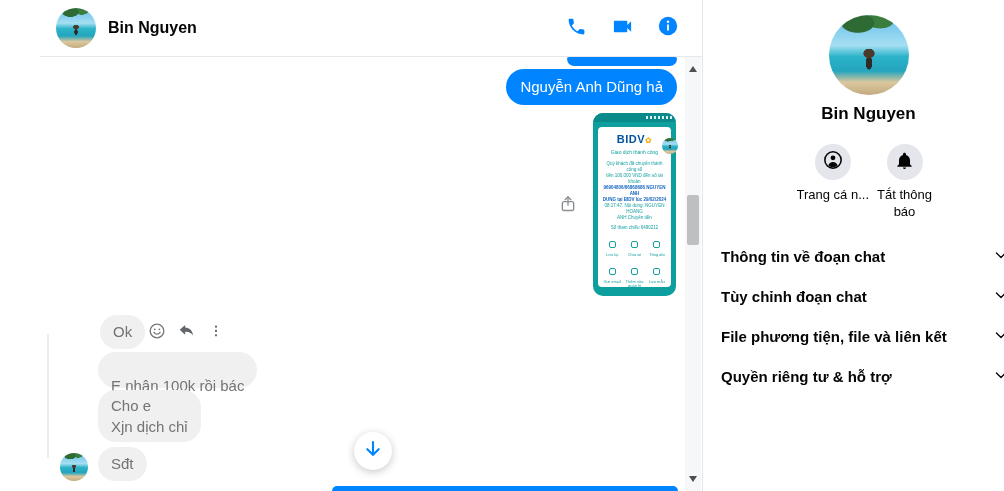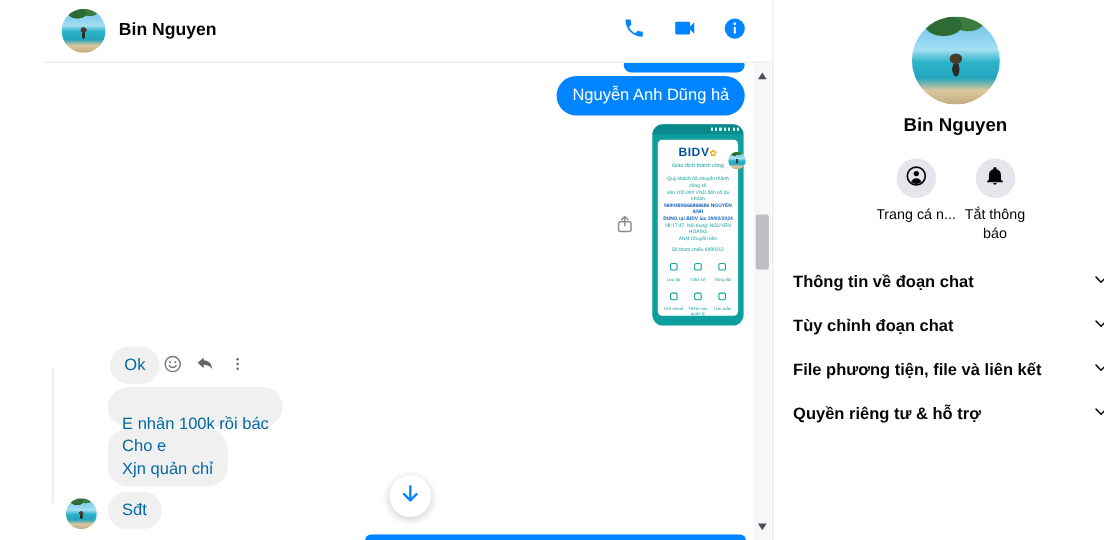--- a/index.html
+++ b/index.html
@@ -21,21 +21,21 @@
   
   #chat-col { position:absolute; left:0; top:0; width:663px; height:491px; background:#fff; border-right:1px solid #e4e6ea; }
 
   #chat-header { position:absolute; top:0; left:0; right:0; height:57px; background:#fff; border-bottom:1px solid #e6e8eb; display:flex; align-items:center; padding:0 16px; z-index:6; }
   #hdr-avatar { width:40px; height:40px; }
   #hdr-name { margin-left:12px; font-size:16px; font-weight:700; color:#050505; }
   #hdr-icons { margin-left:auto; display:flex; align-items:center; gap:22px; padding-right:6px; }
   .hdr-icon-btn { width:24px; height:24px; display:flex; align-items:center; justify-content:center; cursor:pointer; }
 
   .msg-blue { position:absolute; background:#0084ff; color:#fff; font-size:15px; border-radius:18px; }
-  .msg-gray { position:absolute; background:#f0f0f0; color:#0369a1; font-size:15px; border-radius:18px; }
+  .msg-gray { position:absolute; background:#f0f0f0; color:#737373; font-size:15px; border-radius:18px; }
 
   #bubble-top-cut { top:57px; right:25px; width:110px; height:9px; border-radius:4px 4px 16px 16px; }
   #bubble-ndh { top:69px; right:25px; height:36px; line-height:36px; padding:0 14px; }
   #bubble-bottom-cut { top:486px; left:292px; width:346px; height:5px; border-radius:14px 14px 0 0; }
 
   #msg-ok   { left:60px; top:315px; height:34px; line-height:34px; padding:0 13px; }
   #msg-100k { left:58px; top:352px; height:36px; line-height:36px; padding:16px 13px; }
   #msg-choe { left:58px; top:390px; padding:5px 13px; line-height:21px; white-space:pre-line; }
   #msg-sdt  { left:58px; top:447px; height:34px; line-height:34px; padding:0 13px;text-align:center; }
   #small-avatar { position:absolute; left:20px; top:453px; width:28px; height:28px; }
@@ -198,21 +198,21 @@
         <svg width="16" height="20" viewBox="0 0 24 24">
             <circle cx="12" cy="5.5" r="1.7" fill="#63666a"></circle>
             <circle cx="12" cy="12" r="1.7" fill="#63666a"></circle>
             <circle cx="12" cy="18.5" r="1.7" fill="#63666a"></circle>
           </svg>
       </span>
     </div>
 
     <div id="msg-100k" class="msg-gray">E nhận 100k rồi bác</div>
     <div id="msg-choe" class="msg-gray">Cho e
-Xjn quản chỉ</div>
+Xjn dịch chỉ</div>
     <div id="small-avatar" class="photo"></div>
     <div id="msg-sdt" class="msg-gray">Sđt</div>
 
     <div id="ghost-line"></div>
 
     <div id="fab-down">
       <span>
         <svg width="22" height="22" viewBox="0 0 24 24" fill="none" stroke="#0084ff" stroke-width="2.3" stroke-linecap="round" stroke-linejoin="round">
             <path d="M12 4.5v13.5"></path>
             <path d="M5.8 12.2 12 18.4l6.2-6.2"></path>

